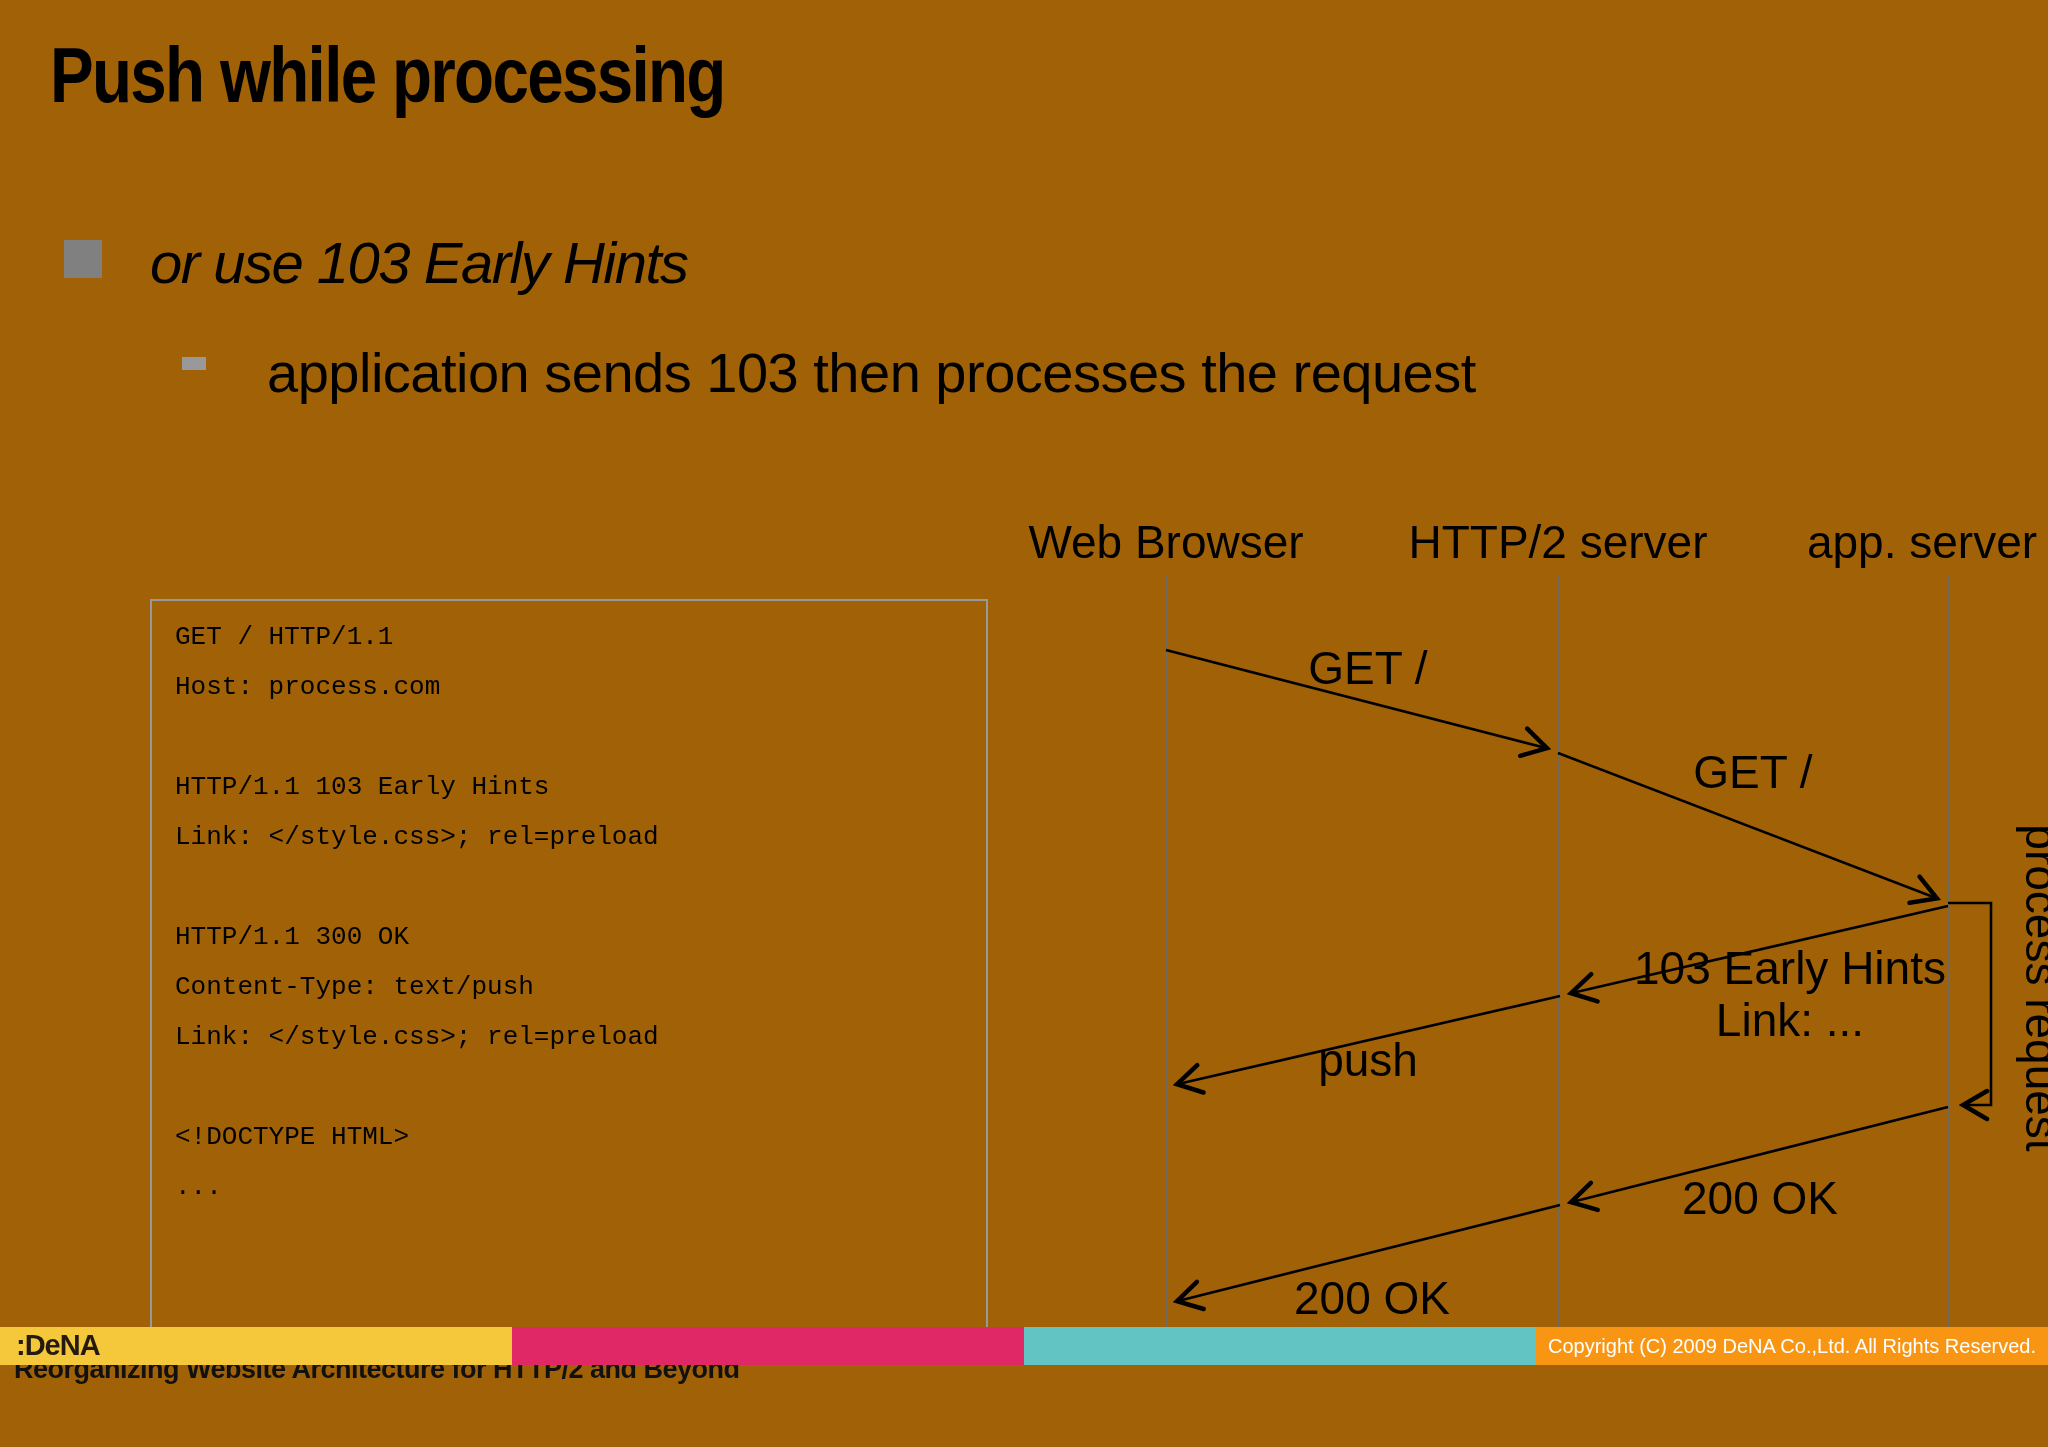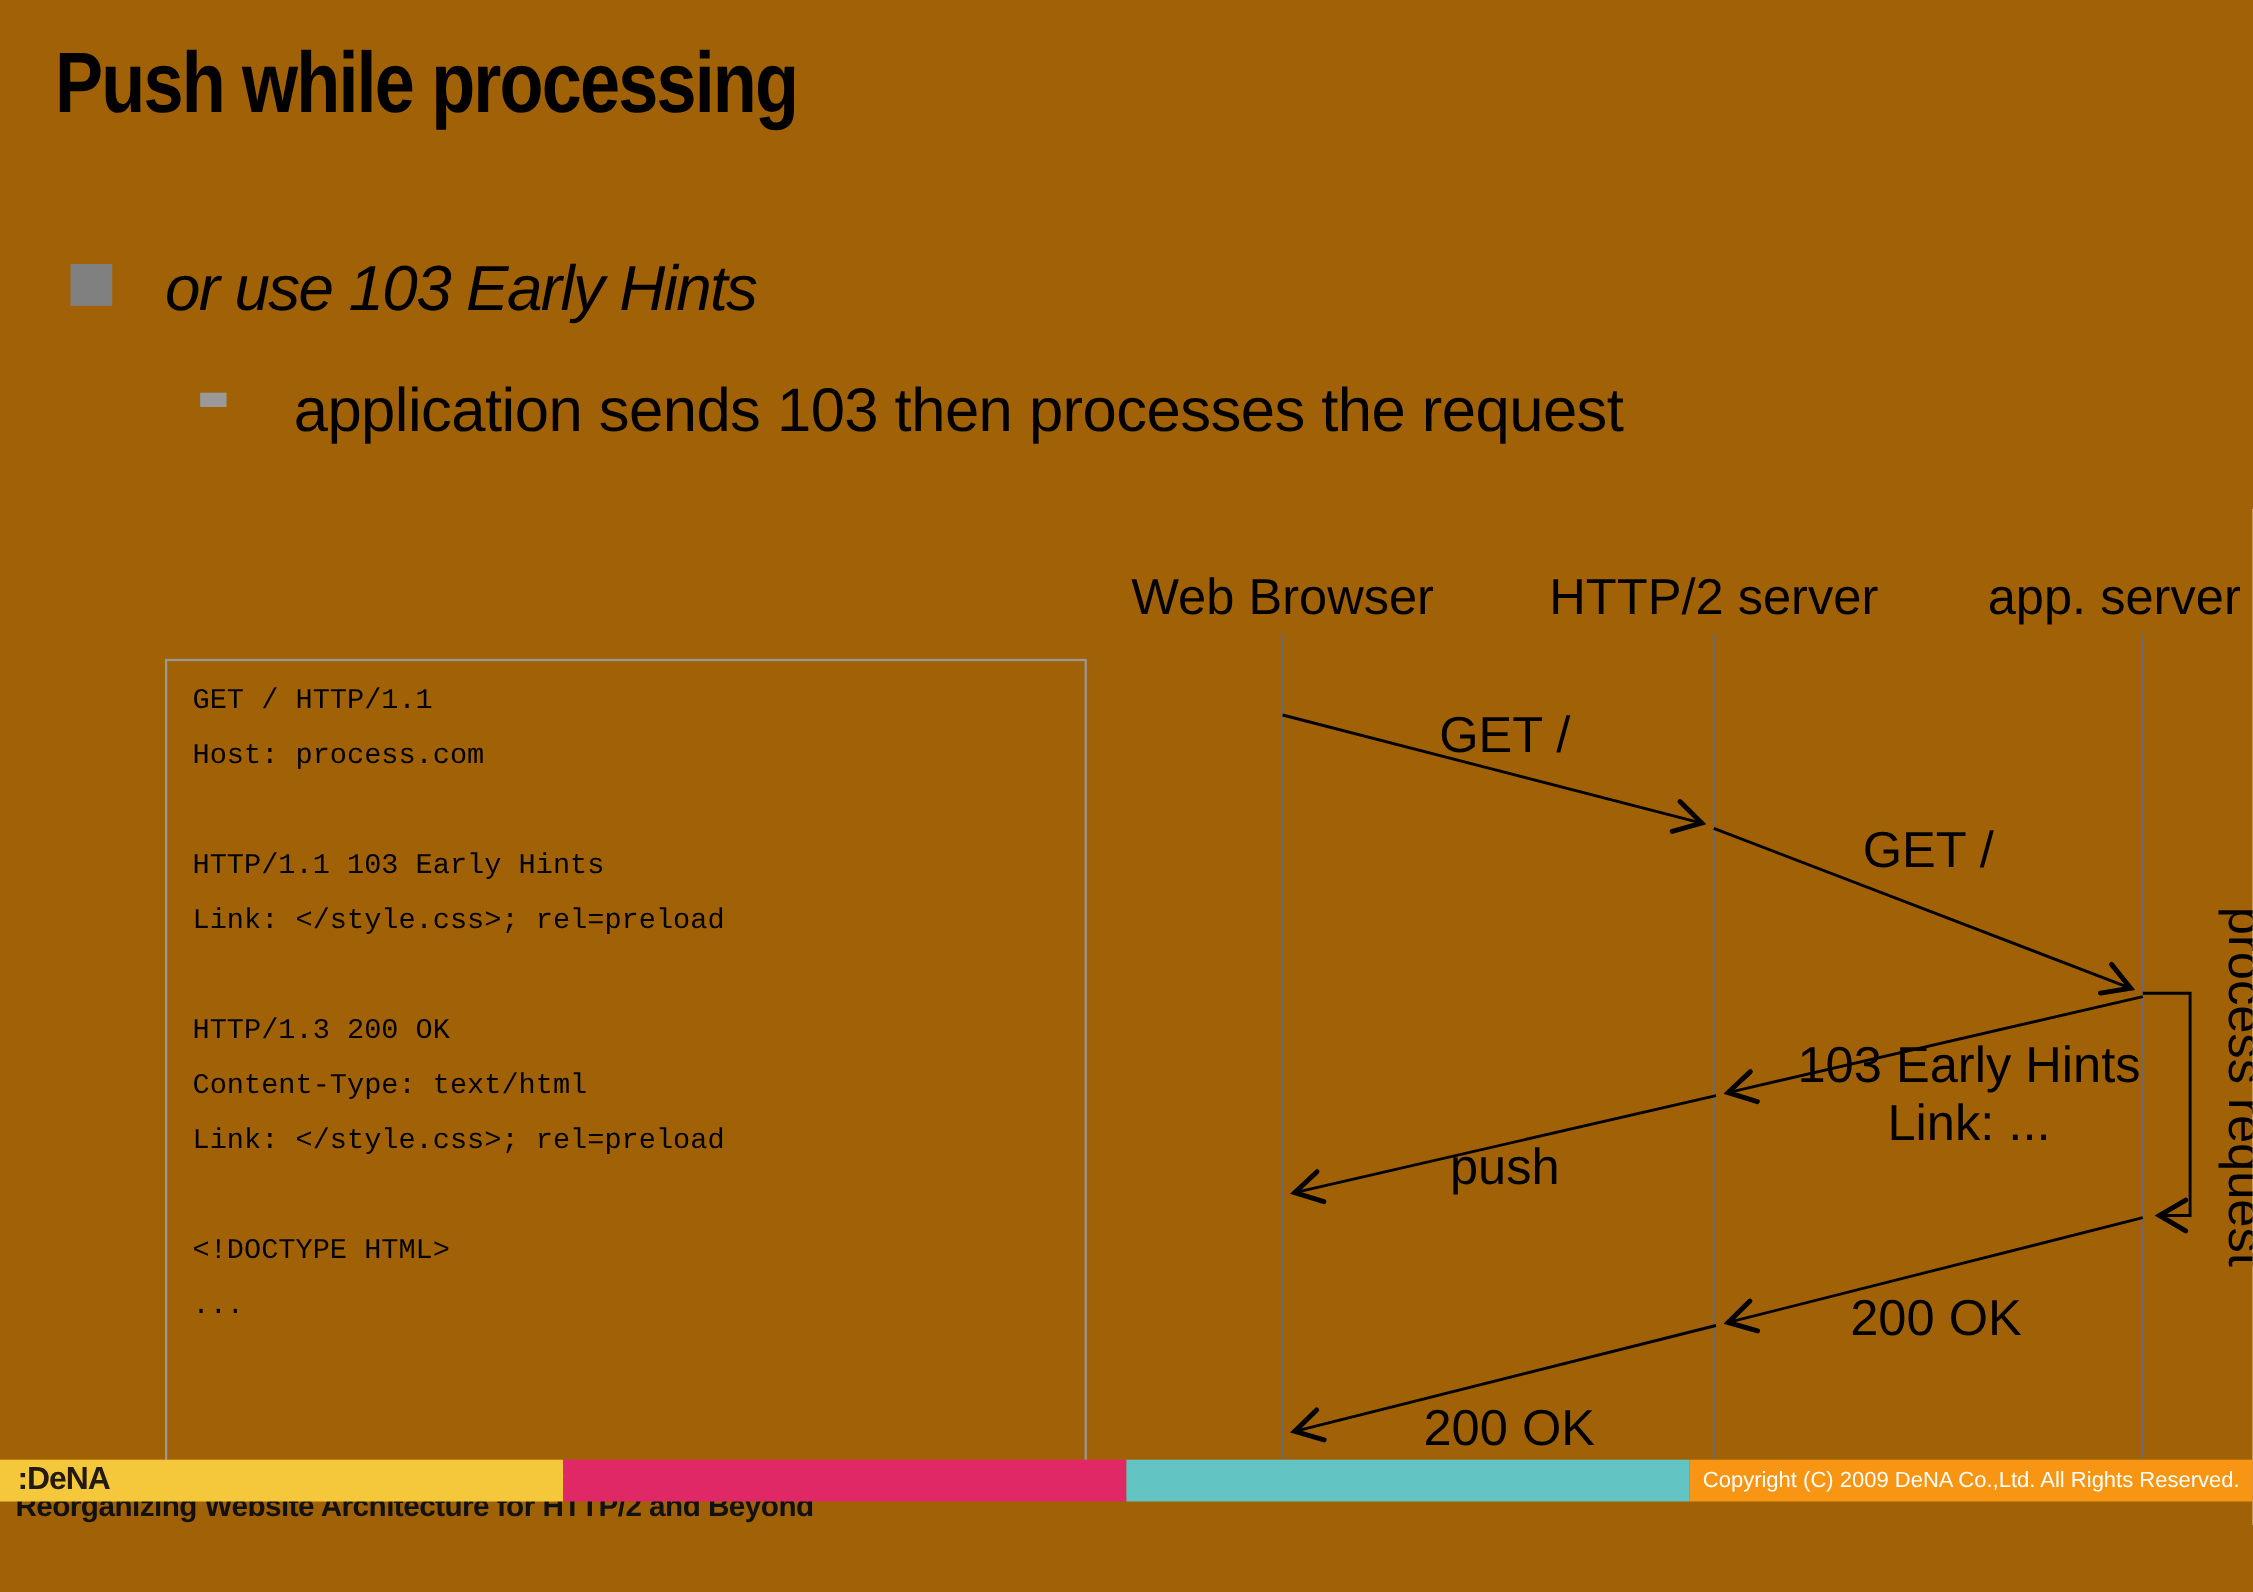--- a/index.html
+++ b/index.html
@@ -57,22 +57,22 @@
     <span class="subbullet-text">application sends 103 then processes the request</span>
   </div>
 
   <div class="code-box">
     <div class="code-line">GET / HTTP/1.1</div>
     <div class="code-line">Host: process.com</div>
     <div class="code-line"></div>
     <div class="code-line">HTTP/1.1 103 Early Hints</div>
     <div class="code-line">Link: &lt;/style.css&gt;; rel=preload</div>
     <div class="code-line"></div>
-    <div class="code-line">HTTP/1.3 200 OK</div>
-    <div class="code-line">Content-Type: text/html</div>
+    <div class="code-line">HTTP/1.1 300 OK</div>
+    <div class="code-line">Content-Type: text/push</div>
     <div class="code-line">Link: &lt;/style.css&gt;; rel=preload</div>
     <div class="code-line"></div>
     <div class="code-line">&lt;!DOCTYPE HTML&gt;</div>
     <div class="code-line">...</div>
   </div>
 
   <svg class="diagram" width="1048" height="860" viewBox="1000 500 1048 860">
     <defs>
       <marker id="arrow" viewBox="-40 -20 44 40" markerWidth="44" markerHeight="40" refX="-1" refY="0" orient="auto" markerUnits="userSpaceOnUse">
         <path d="M-24,-14 L0,0 L-24,14" fill="none" stroke="#000" stroke-width="4.5" stroke-linecap="round" stroke-linejoin="miter"></path>

